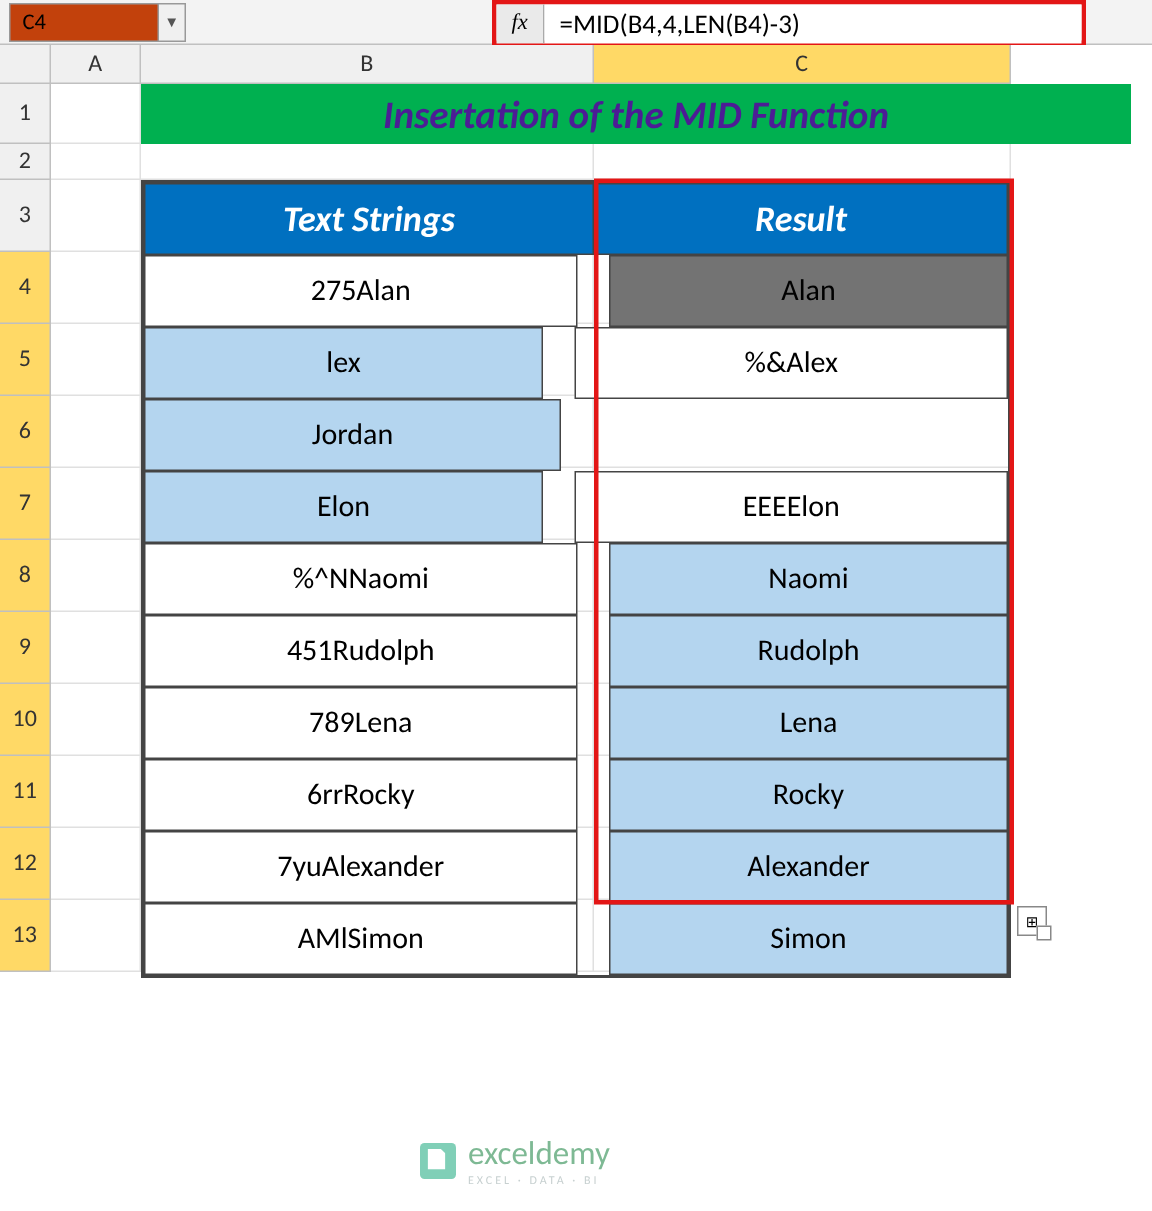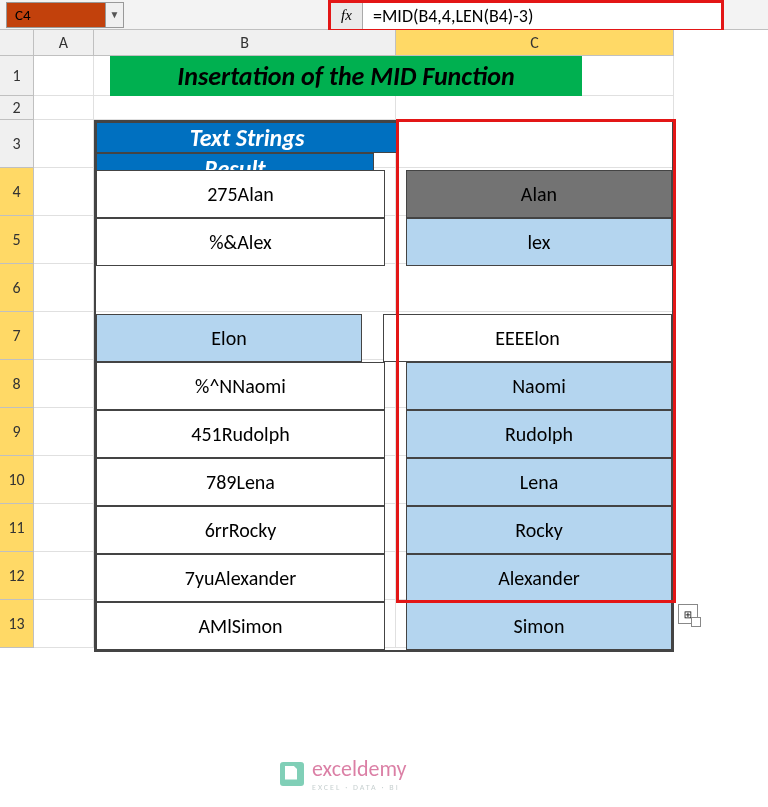--- a/index.html
+++ b/index.html
@@ -28,42 +28,42 @@
     .col-B { width: 302px; }
     .col-C { width: 278px; }
     .col-head.sel { background: #ffd966; }
 
     .grid { position: relative; }
     .row { display: flex; height: 48px; }
     .row.short1 { height: 40px; }
     .row.short2 { height: 24px; }
     .cell { border-right: 1px solid #e0e0e0; border-bottom: 1px solid #e0e0e0; }
 
-    .title-banner { position: absolute; left: 60px; top: 0; width: 472px; height: 40px; background: #00b050; color: #000000; font-size: 26px; font-weight: bold; display: flex; align-items: center; justify-content: center; font-style: italic; margin-left: 16px; }
+    .title-banner { position: absolute; left: 60px; top: 0; width: 660px; height: 40px; background: #00b050; color: #4c1d95; font-size: 26px; font-weight: bold; display: flex; align-items: center; justify-content: center; font-style: italic; }
 
     .data-table { position: absolute; left: 60px; top: 64px; width: 580px; border: 2px solid #444; }
-    .data-table .th-row { display: flex; height: 48px; flex-direction: column; }
+    .data-table .th-row { display: flex; height: 48px; }
     .th { background: #0070c0; color: #fff; font-size: 24px; font-weight: bold; font-style: italic; display: flex; align-items: center; justify-content: center; border: 1px solid #444; }
     .th-b { width: 302px; }
     .th-c { width: 278px; }
     .data-row { display: flex; height: 48px; gap: 21px; }
     .td { display: flex; align-items: center; justify-content: center; font-size: 20px; border: 1px solid #444; background: #fff; }
     .td-b { width: 302px; }
     .td-c { width: 278px; background: #b4d5ef; }
     .td-c.first { background: #737373; }
 
     .red-outline { position: absolute; left: 362px; top: 63px; width: 280px; height: 484px; border: 3px solid #e31616; pointer-events: none; }
 
     .autofill-icon { position: absolute; left: 644px; top: 548px; width: 20px; height: 20px; border: 1px solid #888; background: #fff; display: flex; align-items: center; justify-content: center; font-size: 10px; }
     .autofill-icon::after { content: ""; position:absolute; right:-4px; bottom:-4px; width:8px;height:8px; background: #fff; border:1px solid #888; }
 
     .watermark { position: absolute; left: 280px; top: 755px; display: flex; align-items: center; gap: 8px; opacity: 0.55; }
     .watermark-icon { width: 24px; height: 24px; background: #1aa87d; border-radius: 3px; position: relative; }
     .watermark-icon::before { content: ""; position: absolute; left: 5px; top: 4px; width: 12px; height: 14px; background: #fff; clip-path: polygon(0 0, 70% 0, 100% 25%, 100% 100%, 0 100%); }
-    .watermark-text { font-size: 22px; color: #be185d; font-weight: 500; }
+    .watermark-text { font-size: 22px; color: #15803d; font-weight: 500; }
     .watermark-sub { font-size: 8px; color: #9aaaaa; letter-spacing: 2px; }
   </style>
 </head>
 <body>
 
 <div class="formula-bar">
   <div class="name-box">C4</div>
   <div class="name-box-arrow">▼</div>
   <div class="fb-spacer"></div>
   <div class="fx-area">
@@ -167,24 +167,25 @@
       <div class="data-table">
         <div class="th-row">
           <div class="th th-b">Text Strings</div>
           <div class="th th-c">Result</div>
         </div>
         <div class="data-row">
             <div class="td td-b">275Alan</div>
             <div class="td td-c first">Alan</div>
           </div>
         <div class="data-row">
+            <div class="td td-c">lex</div>
             <div class="td td-b">%&amp;Alex</div>
-            <div class="td td-c">lex</div>
-          </div>
-        <div class="data-row">
+          </div>
+        <div class="data-row">
+            <div class="td td-c">Jordan</div>
           </div>
         <div class="data-row">
             <div class="td td-c">Elon</div>
             <div class="td td-b">EEEElon</div>
           </div>
         <div class="data-row">
             <div class="td td-b">%^NNaomi</div>
             <div class="td td-c">Naomi</div>
           </div>
         <div class="data-row">

